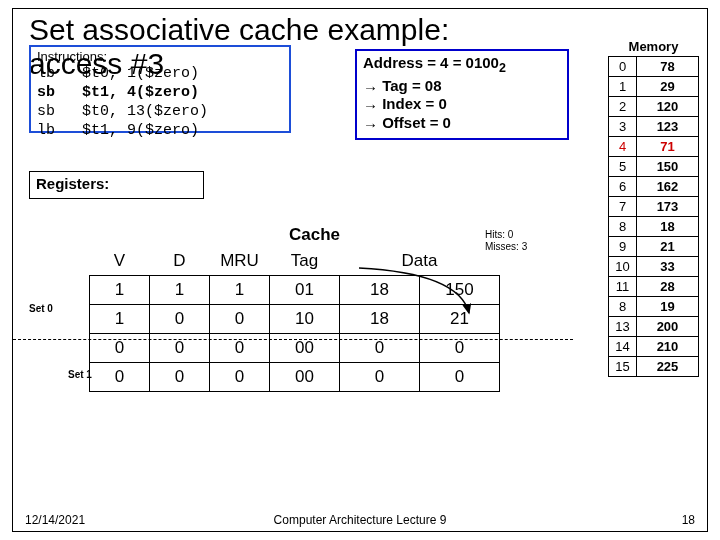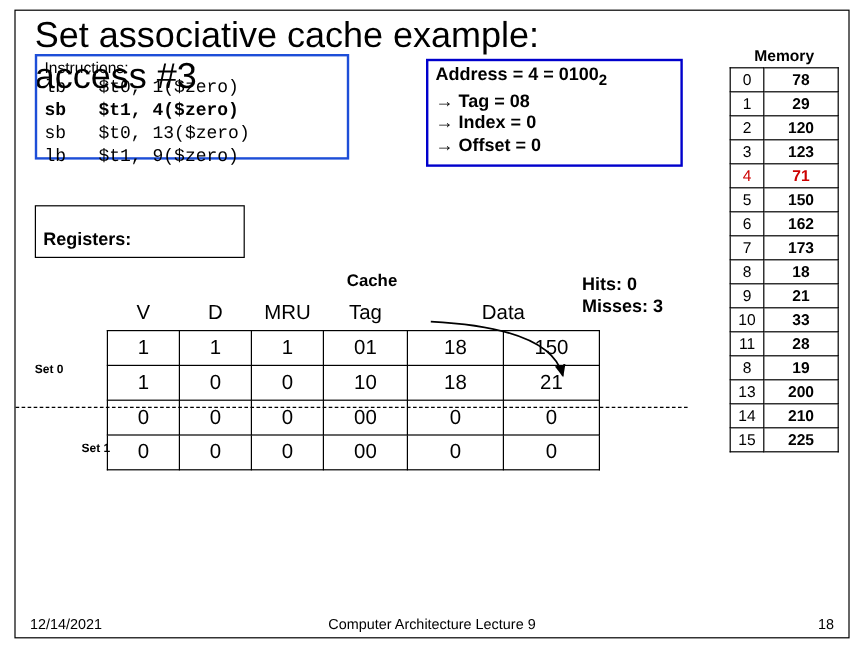--- a/index.html
+++ b/index.html
@@ -57,21 +57,21 @@
     padding: 3px 6px 5px 6px;
     font-size: 15px;
     line-height: 1.25;
     font-weight: bold;
   }
   .reg-box {
     border: 1px solid #000;
     position: absolute;
     top: 162px;
     left: 16px;
-    padding: 19px 6px 4px 6px;
+    padding: 3px 6px 4px 6px;
     font-size: 15px;
     font-weight: bold;
     line-height: 1.25;
     width: 175px;
   }
   .mem-wrap {
     position: absolute;
     top: 30px;
     right: 8px;
     text-align: center;
@@ -86,29 +86,29 @@
   .cache-wrap {
     position: absolute;
     top: 216px;
     left: 16px;
     width: 540px;
   }
   .cache-label {
     position: absolute;
     top: 0;
     left: 260px;
-    font-size: 14px;
+    font-size: 17px;
     font-weight: bold;
   }
   .hits-label {
     position: absolute;
     top: 4px;
     left: 456px;
-    font-size: 15px;
-    font-weight: bold;
+    font-size: 10px;
+    font-weight: normal;
     line-height: 1.2;
   }
   .cache-table {
     border-collapse: collapse;
     font-size: 17px;
     margin-top: 22px;
     margin-left: 60px;
   }
   .cache-table th, .cache-table td {
     text-align: center;

